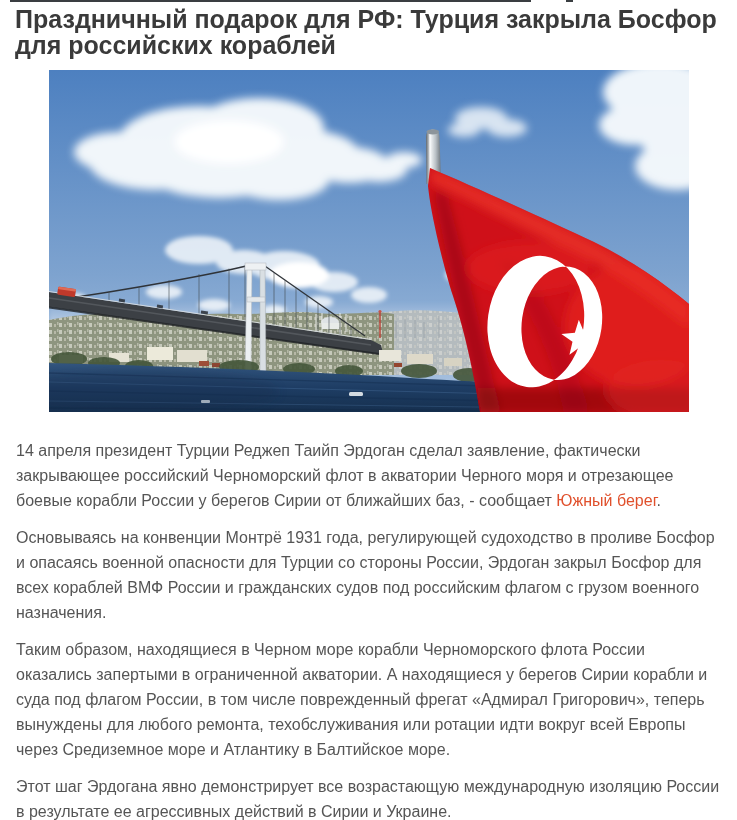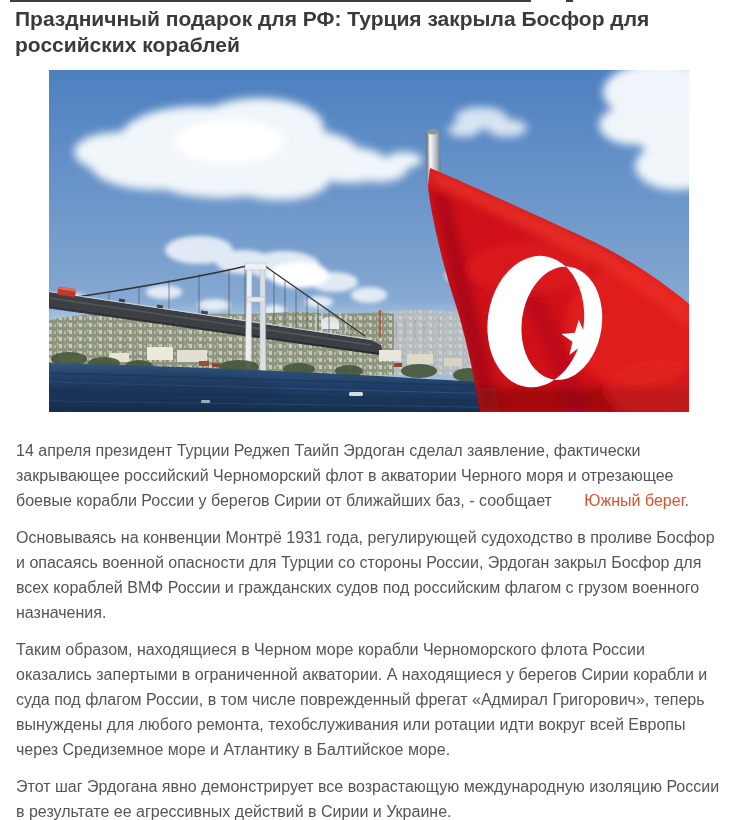--- a/index.html
+++ b/index.html
@@ -5,33 +5,33 @@
   html,body{margin:0;padding:0;}
   body{
     width:737px;height:820px;overflow:hidden;position:relative;
     background:#ffffff;
     font-family:"Liberation Sans", sans-serif;
   }
   .artifact{position:absolute;top:0;left:10px;width:521px;height:2px;background:#3a3e41;}
   .artifact2{position:absolute;top:0;left:566px;width:7px;height:2px;background:#3a3e41;}
   h1.title{
     margin:6px 17px 0 15px;
-    font-size:21px;line-height:26px;font-weight:bold;
+    font-size:25px;line-height:26px;font-weight:bold;
     color:var(--title-color,#3a3a3a);
   }
   figure.photo{display:block;margin:12px auto 0;width:640px;height:342px;padding:0;}
   figure.photo svg{display:block;}
   .article-body{padding:0 16px;margin-top:26px;}
   .article-body p{
     margin:0 0 12px 0;
     font-size:16px;line-height:25px;
     color:var(--body-color,#555555);
   }
   .article-body p.last{margin-bottom:7px;}
-  a.src-link{color:var(--link-color,#e0502c);text-decoration:none;cursor:pointer;margin-left:28px;}
+  a.src-link{color:var(--link-color,#e0502c);text-decoration:none;cursor:pointer;}
 </style>
 </head>
 <body>
 
 <div class="artifact"></div>
 <div class="artifact2"></div>
 
 <h1 class="title">Праздничный подарок для РФ: Турция закрыла Босфор для российских кораблей</h1>
 
 <figure class="photo">

